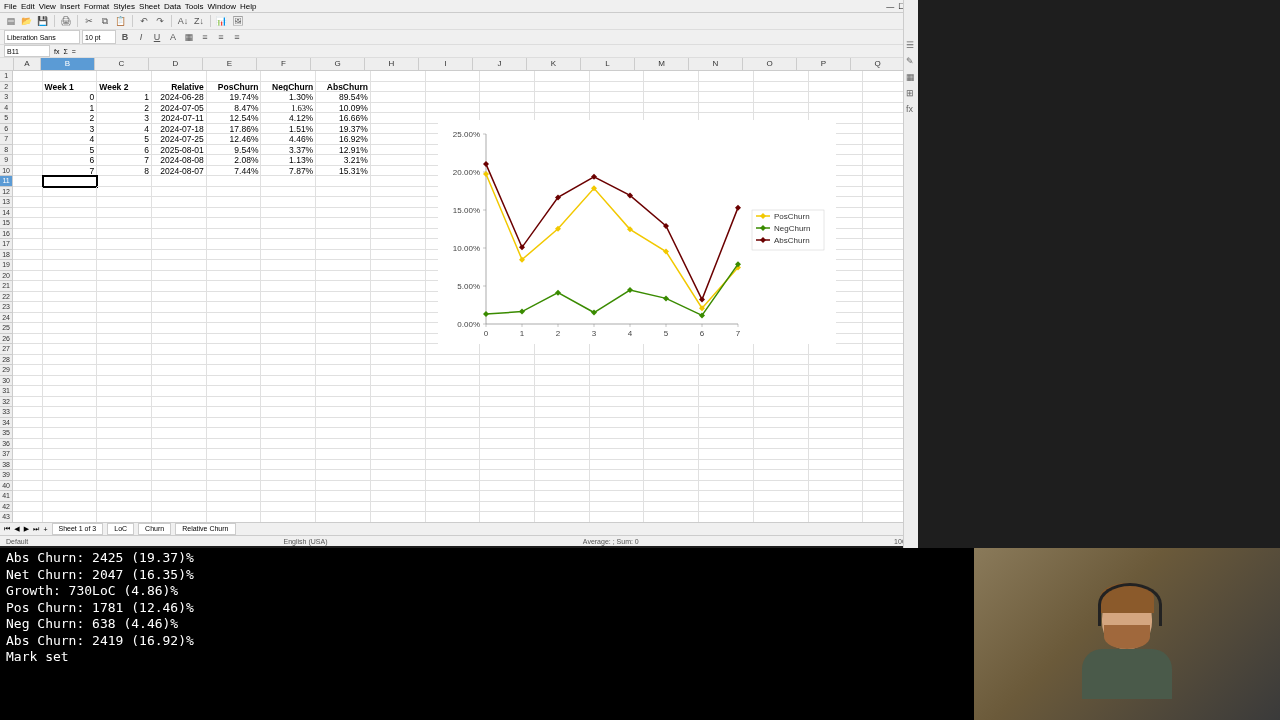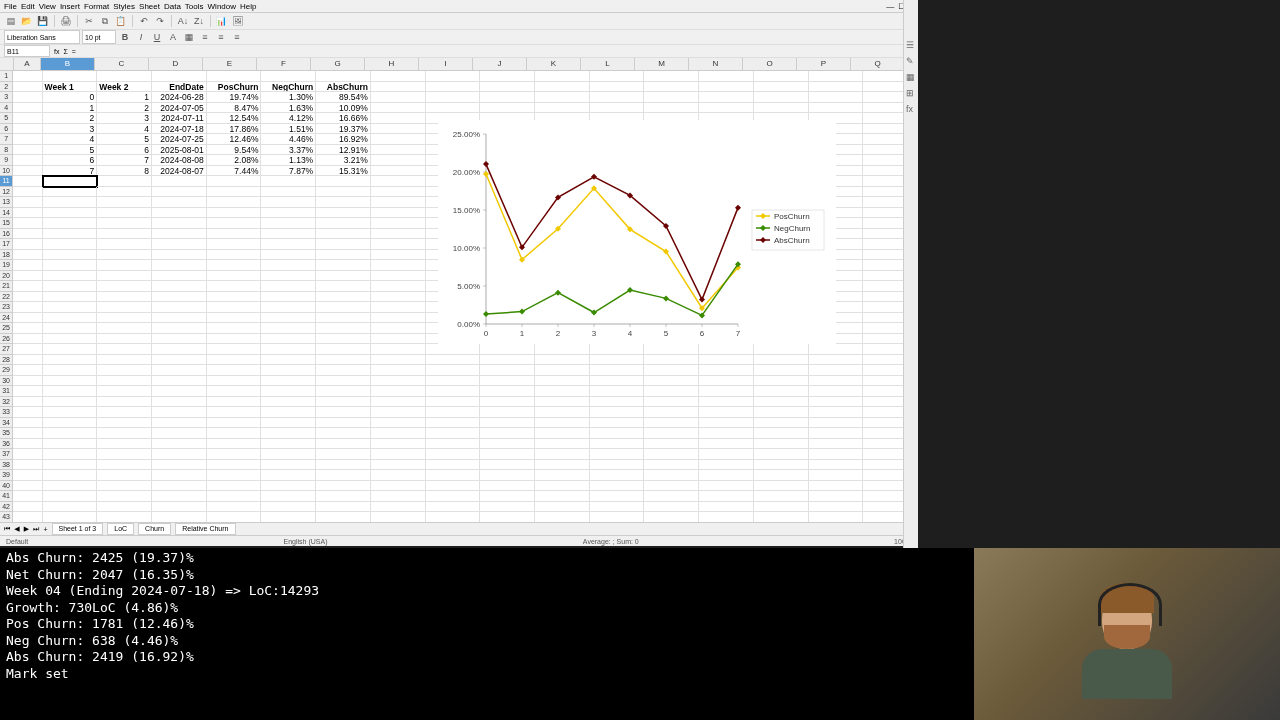--- a/index.html
+++ b/index.html
@@ -149,21 +149,21 @@
             <div class="cell" style="width: 53px;"></div>
             <div class="cell" style="width: 53px;"></div>
             <div class="cell" style="width: 53px;"></div>
             <div class="cell" style="width: 53px;"></div>
           </div>
           <div class="row">
             <div class="rowhead">2</div>
             <div class="cell" style="width: 26px;"></div>
             <div class="cell hdr" style="width: 53px;">Week 1</div>
             <div class="cell hdr" style="width: 53px; text-decoration: underline;">Week 2</div>
-            <div class="cell hdr r" style="width: 53px;">EndDate</div>
+            <div class="cell hdr r" style="width: 53px;">Relative</div>
             <div class="cell hdr r" style="width: 53px;">PosChurn</div>
             <div class="cell hdr r" style="width: 53px;">NegChurn</div>
             <div class="cell hdr r" style="width: 53px;">AbsChurn</div>
             <div class="cell" style="width: 53px;"></div>
             <div class="cell" style="width: 53px;"></div>
             <div class="cell" style="width: 53px;"></div>
             <div class="cell" style="width: 53px;"></div>
             <div class="cell" style="width: 53px;"></div>
             <div class="cell" style="width: 53px;"></div>
             <div class="cell" style="width: 53px;"></div>
@@ -191,21 +191,21 @@
             <div class="cell" style="width: 53px;"></div>
             <div class="cell" style="width: 53px;"></div>
           </div>
           <div class="row">
             <div class="rowhead">4</div>
             <div class="cell" style="width: 26px;"></div>
             <div class="cell r" style="width: 53px;">1</div>
             <div class="cell r" style="width: 53px;">2</div>
             <div class="cell r" style="width: 53px;">2024-07-05</div>
             <div class="cell r" style="width: 53px;">8.47%</div>
-            <div class="cell r" style="width: 53px;">1.63%</div>
+            <div class="cell r" style="width: 53px; font-family: Liberation Serif, serif;">1.63%</div>
             <div class="cell r" style="width: 53px;">10.09%</div>
             <div class="cell" style="width: 53px;"></div>
             <div class="cell" style="width: 53px;"></div>
             <div class="cell" style="width: 53px;"></div>
             <div class="cell" style="width: 53px;"></div>
             <div class="cell" style="width: 53px;"></div>
             <div class="cell" style="width: 53px;"></div>
             <div class="cell" style="width: 53px;"></div>
             <div class="cell" style="width: 53px;"></div>
             <div class="cell" style="width: 53px;"></div>
@@ -1088,21 +1088,20 @@
       <span class="sicon">⊞</span>
       <span class="sicon">fx</span>
     </div>
   </div>
 
   <div class="right-dark"></div>
 
   <div class="terminal">
     <div>  Abs Churn: 2425 (19.37)%</div>
     <div>  Net Churn: 2047 (16.35)%</div>
-    <div>Week 04 (Ending 2024-07-18) =&gt; LoC:14293</div>
     <div>  Growth: 730LoC (4.86)%</div>
     <div>  Pos Churn: 1781 (12.46)%</div>
     <div>  Neg Churn: 638 (4.46)%</div>
     <div>  Abs Churn: 2419 (16.92)%</div>
     <div>Mark set</div>
   </div>
 
   <div class="webcam">
     <div class="person">
       <div class="body"></div>

